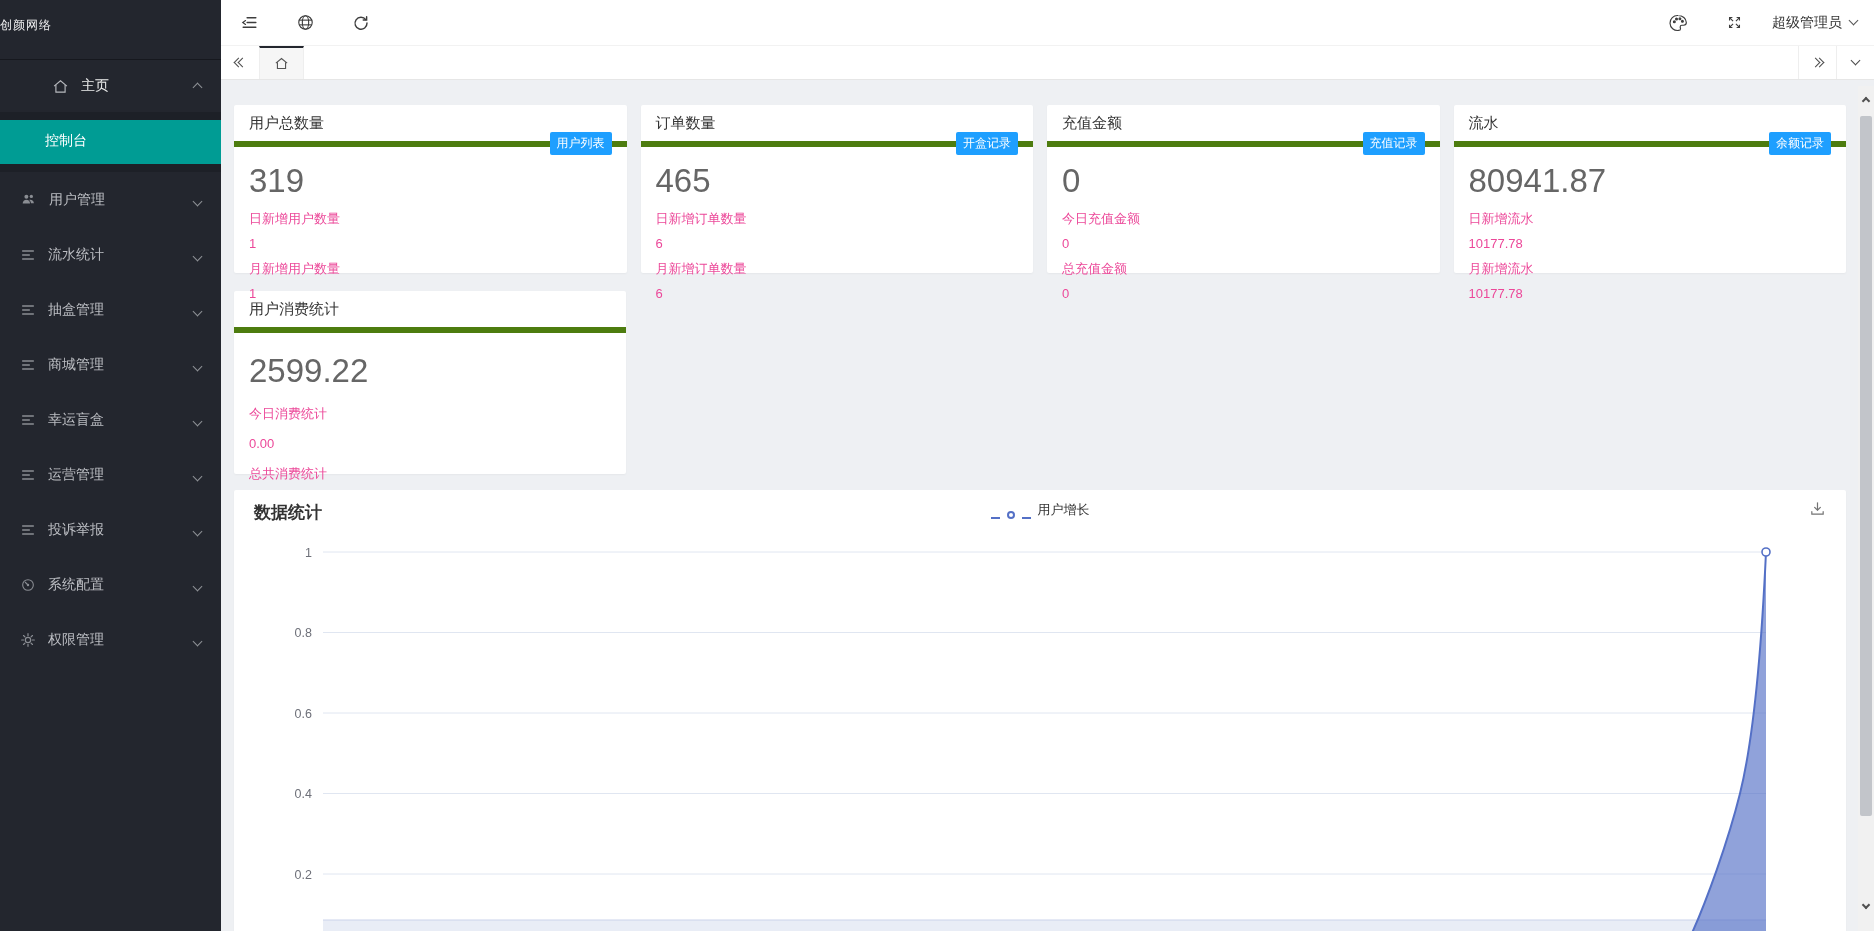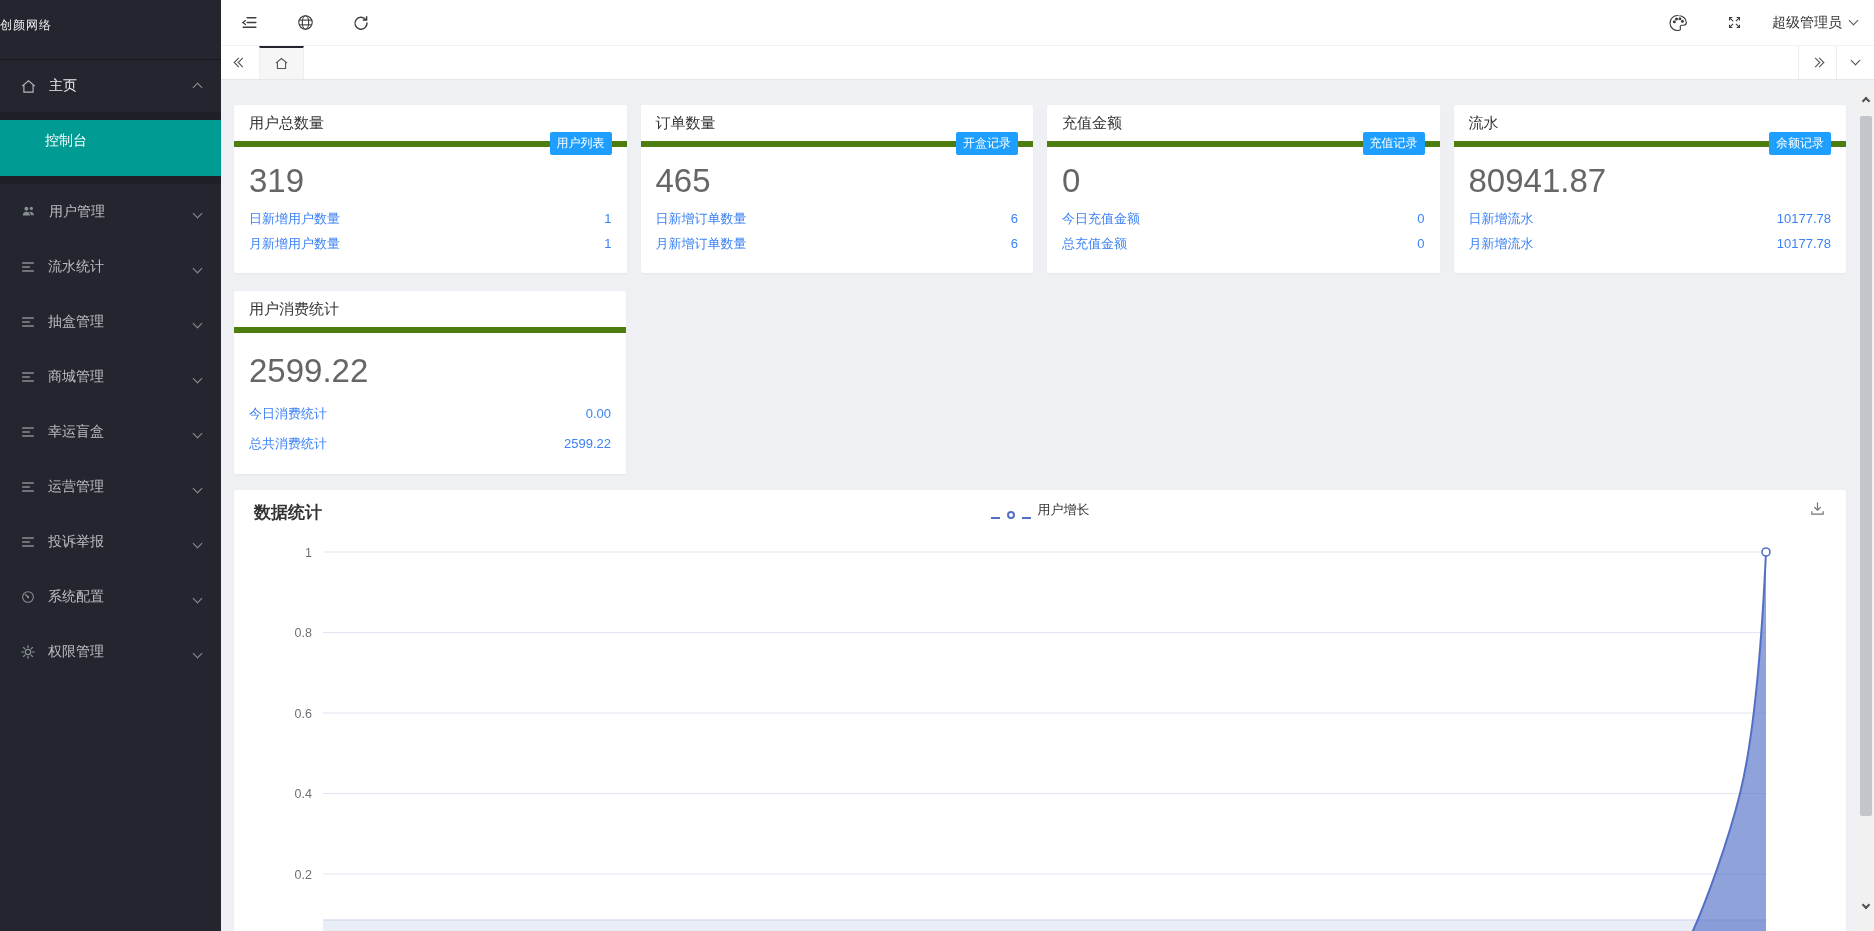--- a/index.html
+++ b/index.html
@@ -3,24 +3,24 @@
 <meta charset="utf-8">
 <style>
   * { margin:0; padding:0; box-sizing:border-box; }
   html,body { width:1874px; height:931px; overflow:hidden; font-family:"Liberation Sans","DejaVu Sans",sans-serif; }
   .screen { position:relative; width:1874px; height:931px; background:#fff; overflow:hidden; }
 
   
   .sidebar { position:absolute; left:0; top:0; width:221px; height:100%; background:#23262E; color:#c0c2c6; }
   .logo { height:60px; line-height:50px; text-align:left; color:#f2f2f3; font-size:12px; letter-spacing:1px;
           border-bottom:1px solid rgba(0,0,0,.35); }
-  .nav-home { height:52px; display:flex; align-items:center; padding:0 20px; color:#eceded; font-size:14px; cursor:pointer; }
+  .nav-home { height:52px; display:flex; align-items:center; padding:0 20px; color:#eceded; font-size:14px; cursor:pointer;margin-left:32px; }
   .nav-home .ico { margin-right:12px; display:flex; }
   .submenu { background:#1d2027; padding:8px 0; }
-  .submenu-item { height:56px; line-height:40px; padding-left:45px; background:#009C94; color:#fff; font-size:14px; cursor:pointer; }
+  .submenu-item { height:44px; line-height:40px; padding-left:45px; background:#009C94; color:#fff; font-size:14px; cursor:pointer; }
   .nav-item { height:55px; display:flex; align-items:center; padding:0 20px; font-size:14px; color:#bdbfc4; cursor:pointer; }
   .nav-item .ico { margin-right:12px; display:flex; color:#8a8d93; }
   .chev { display:inline-block; width:7px; height:7px; border-right:1.5px solid currentColor; border-bottom:1.5px solid currentColor; }
   .chev.down { transform:rotate(45deg); margin-top:-4px; }
   .chev.up { transform:rotate(-135deg); margin-top:4px; }
   .chev.right { transform:rotate(-45deg); }
   .chev.left { transform:rotate(135deg); }
   .spacer { margin-left:auto; color:#8f9297; }
 
   
@@ -42,21 +42,21 @@
 
   
   .cards-row { width:1612px; display:grid; grid-template-columns:repeat(4,1fr); gap:14px; }
   .card { background:#fff; border-radius:2px; box-shadow:0 1px 2px rgba(0,0,0,.04); }
   .stat-card { height:168px; }
   .card-head { height:42px; display:flex; align-items:center; justify-content:space-between; padding:0 15px; border-bottom:6px solid #4d7c0f; }
   .card-title { font-size:15px; color:#333; }
   .badge { font-size:12px; background:#1E9FFF; color:#fff; padding:3px 7px; border-radius:2px; cursor:pointer;margin-top:41px; }
   .card-big { font-size:33px; color:#666; padding:17px 15px 9px; line-height:1; }
   .card-rows { padding:0 15px; }
-  .crow { display:flex; justify-content:space-between; font-size:13px; color:#3b82f6; line-height:25px; }
+  .crow { display:flex; justify-content:center; font-size:13px; color:#ec4899; line-height:25px;flex-direction:column; }
   .consume-card { width:392px; height:183px; margin-top:18px; }
   .consume-card .card-big { padding:21px 15px 12px; }
   .consume-card .crow { line-height:30px; }
 
   
   .chart-card { width:1612px; height:458px; margin-top:16px; position:relative; overflow:hidden; }
   .chart-title { position:absolute; left:20px; top:11px; font-size:17px; font-weight:bold; color:#333; }
   .chart-legend { position:absolute; top:11px; left:0; width:100%; display:flex; justify-content:center; align-items:flex-end; gap:7px;
                   font-size:13px; color:#333; cursor:pointer; }
   .leg-line { width:9px; height:2px; background:#5470C6; }

